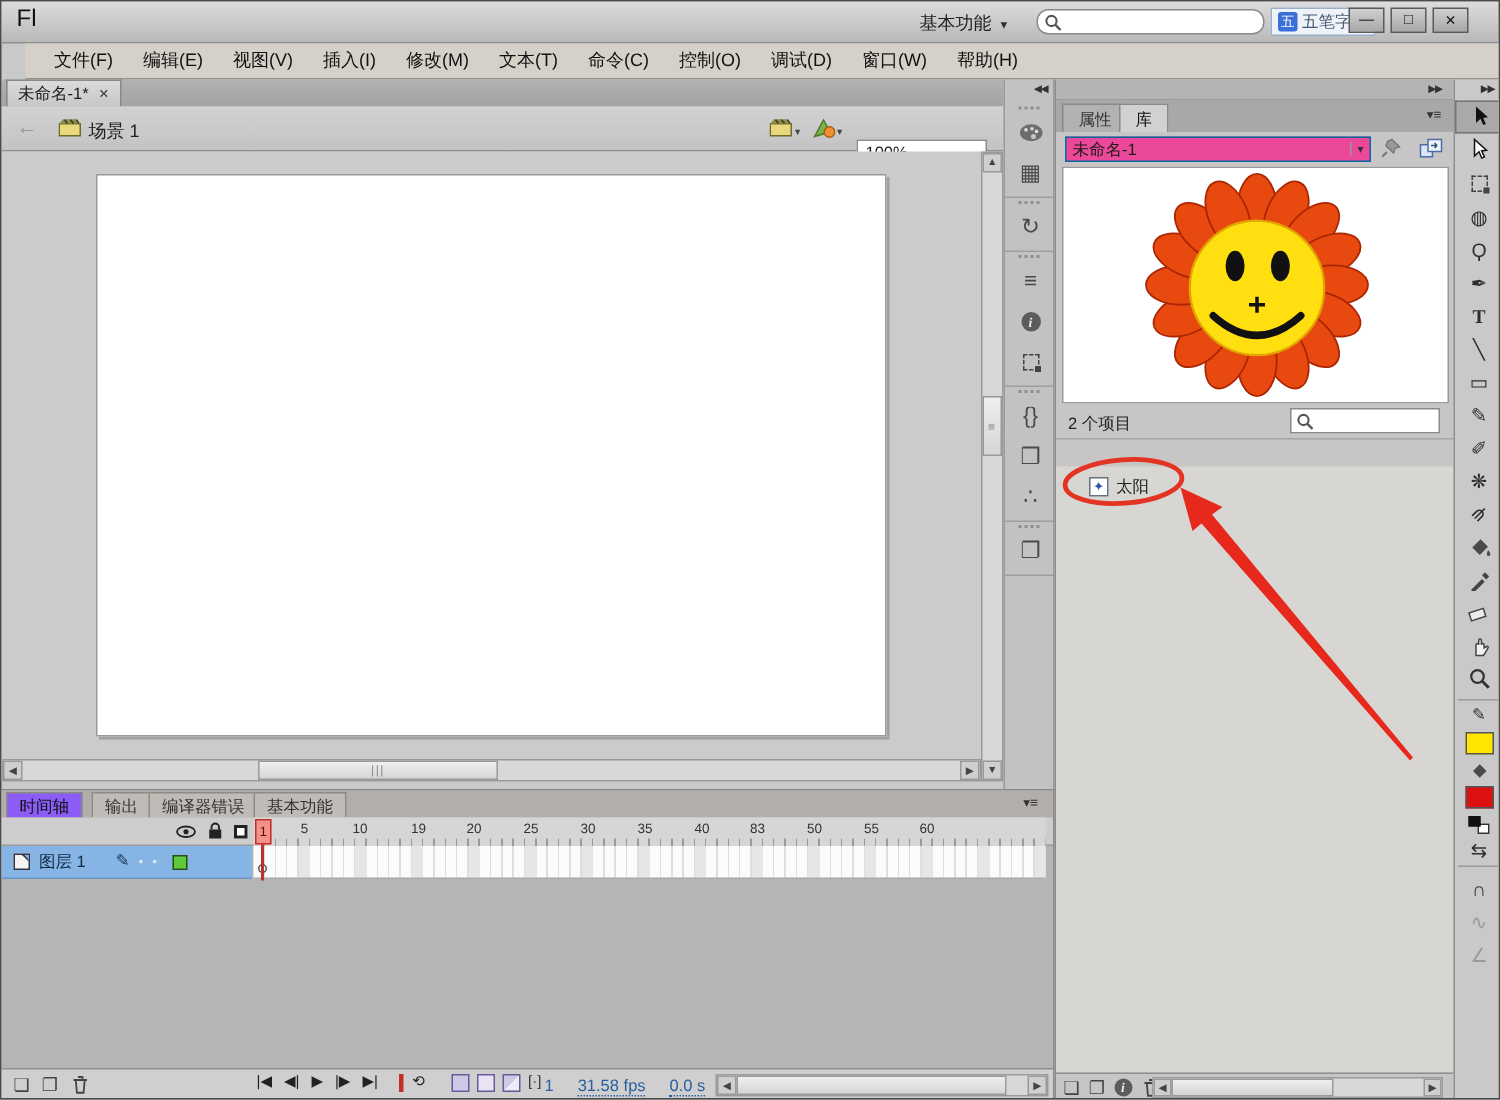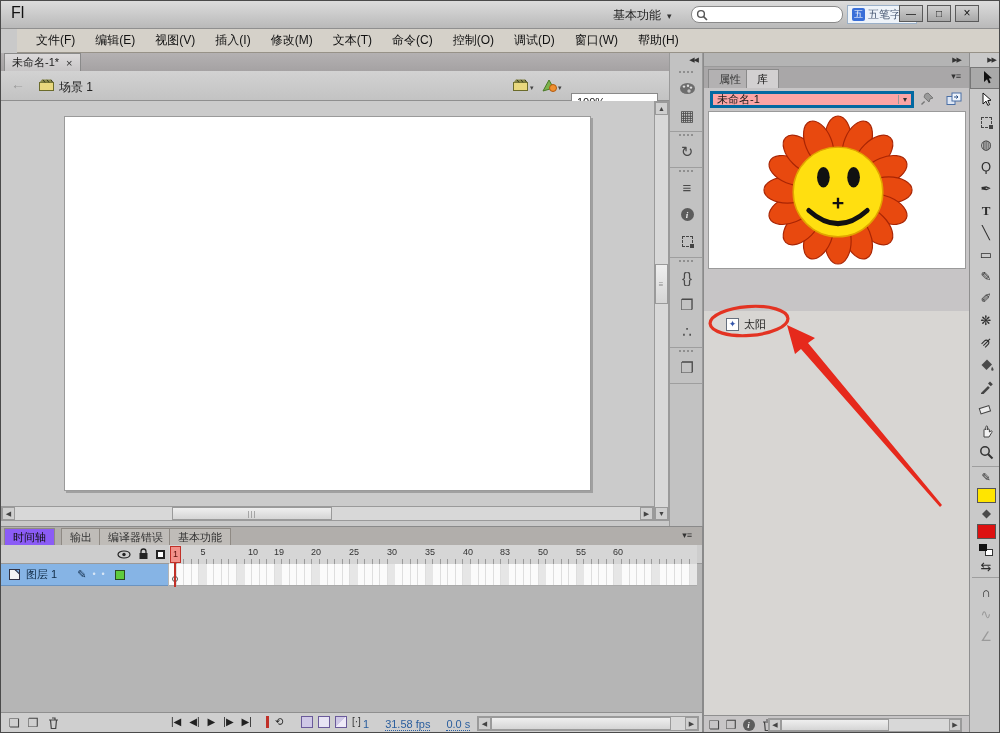--- a/index.html
+++ b/index.html
@@ -56,21 +56,21 @@
 
 #rightpanel{position:absolute;left:702px;top:52px;width:266px;height:681px;background:#c7c5c6;border-left:1px solid #8a8a8a}
 #rp-collapse{position:absolute;left:0;top:0;width:100%;height:14px;background:#b4b4b4;border-bottom:1px solid #9a9a9a}
 #rp-collapse .g{position:absolute;right:8px;top:3px;font-size:7px;color:#333;letter-spacing:-1px}
 #rp-tabs{position:absolute;left:0;top:14px;width:100%;height:21px;background:#a9a7a8}
 .ptab{position:absolute;top:2px;height:19px;padding:0 10px;font-size:11px;display:flex;align-items:center;border:1px solid #8a8a8a;border-bottom:none;background:#b3b1b2;color:#333}
 .ptab.active{background:#d2d0d1;color:#111}
 #tab-prop{left:4px}#tab-lib{left:42px}
 #rp-menu{position:absolute;right:8px;top:5px;font-size:9px;color:#333}
 #lib-selectrow{position:absolute;left:0;top:35px;width:100%;height:23px}
-#lib-select{position:absolute;left:6px;top:3px;width:204px;height:17px;background:#fca5a5;border:3px solid #0369a1;font-size:11px;display:flex;align-items:center;justify-content:space-between;padding:0 4px}
+#lib-select{position:absolute;left:6px;top:3px;width:204px;height:17px;background:#ec4899;border:1px solid #0369a1;font-size:11px;display:flex;align-items:center;justify-content:space-between;padding:0 4px}
 #lib-select .car{font-size:8px;color:#333;border-left:1px solid #999;padding-left:4px}
 #lib-pin{position:absolute;left:216px;top:4px}
 #lib-newpanel{position:absolute;left:242px;top:4px}
 #lib-preview{position:absolute;left:4px;top:58px;width:258px;height:158px;background:#fff;border:1px solid #9a9a9a}
 #lib-countrow{position:absolute;left:0;top:216px;width:100%;height:24px;background:#c7c5c6;border-bottom:1px solid #a5a5a5}
 #lib-count{position:absolute;left:8px;top:6px;font-size:11px;color:#222}
 #lib-search{position:absolute;left:156px;top:3px;width:100px;height:17px;background:#fff;border:1px solid #8a8a8a;display:flex;align-items:center;padding-left:3px}
 #lib-search input{border:none;outline:none;width:80px;font-size:11px;background:transparent}
 #lib-header{position:absolute;left:0;top:240px;width:100%;height:18px;background:linear-gradient(#d9d9d9,#c6c6c6);border-bottom:1px solid #8f8f8f;font-size:11px}
 #col-name{position:absolute;left:9px;top:2px}
@@ -327,20 +327,30 @@
             <use href="#petal" transform="rotate(315 77 77)"></use>
             <use href="#petal" transform="rotate(337.5 77 77)"></use>
         </g>
         <circle cx="77" cy="79" r="46" fill="#ffdf10" stroke="#e2a400" stroke-width="1.5"></circle>
         <ellipse cx="62" cy="64" rx="6.5" ry="10.5" fill="#111"></ellipse>
         <ellipse cx="93" cy="64" rx="6.5" ry="10.5" fill="#111"></ellipse>
         <path d="M77 85v11M71.5 90.5h11" stroke="#111" stroke-width="2.4"></path>
         <path d="M47 98q30 27 60 0" fill="none" stroke="#111" stroke-width="5" stroke-linecap="round"></path>
       </svg>
     </div>
+    <div id="lib-countrow">
+      <span id="lib-count">2 个项目</span>
+      <div id="lib-search">
+        <svg class="svgi" width="12" height="12">
+            <circle cx="5" cy="5" r="3.4" fill="none" stroke="#555" stroke-width="1.4"></circle>
+            <line x1="7.6" y1="7.6" x2="11" y2="11" stroke="#555" stroke-width="1.6"></line>
+          </svg>
+        <input style="">
+      </div>
+    </div>
     <div id="lib-list">
       <div class="librow" style="top:4px">
         <span class="itemico">✦</span>
         <span>太阳</span>
       </div>
     </div>
     <div id="lib-footer">
       <span class="fi g">❏</span>
       <span class="fi g">❐</span>
       <span class="infocirc" style="width:12px;height:12px">i</span>
@@ -485,21 +495,21 @@
         <svg class="svgi" width="13" height="12">
             <rect x="2.5" y="5" width="8" height="6" fill="#222"></rect>
             <path d="M4 5V3.5a2.5 2.5 0 015 0V5" fill="none" stroke="#222" stroke-width="1.3"></path>
           </svg>
         <span id="outline-ico"></span>
       </div>
       <div id="ruler">
         <div class="ticks"></div>
         <div id="playhead-box">1</div>
         <span class="rn" style="left:34px">5</span>
-        <span class="rn" style="left:84px">10</span>
+        <span class="rn" style="left:71px">10</span>
         <span class="rn" style="left:110px">19</span>
         <span class="rn" style="left:147px">20</span>
         <span class="rn" style="left:185px">25</span>
         <span class="rn" style="left:223px">30</span>
         <span class="rn" style="left:261px">35</span>
         <span class="rn" style="left:299px">40</span>
         <span class="rn" style="left:336px">83</span>
         <span class="rn" style="left:374px">50</span>
         <span class="rn" style="left:412px">55</span>
         <span class="rn" style="left:449px">60</span>

